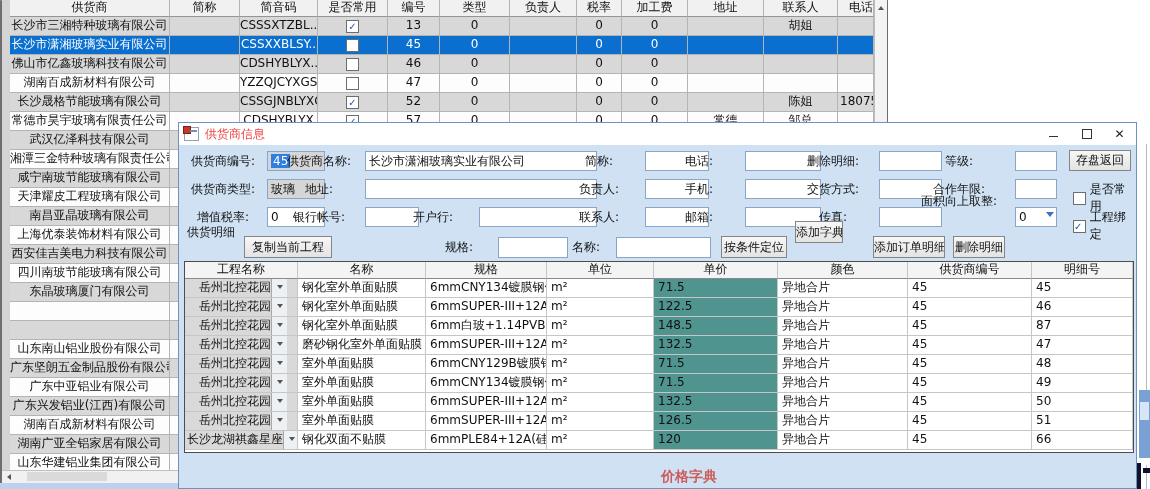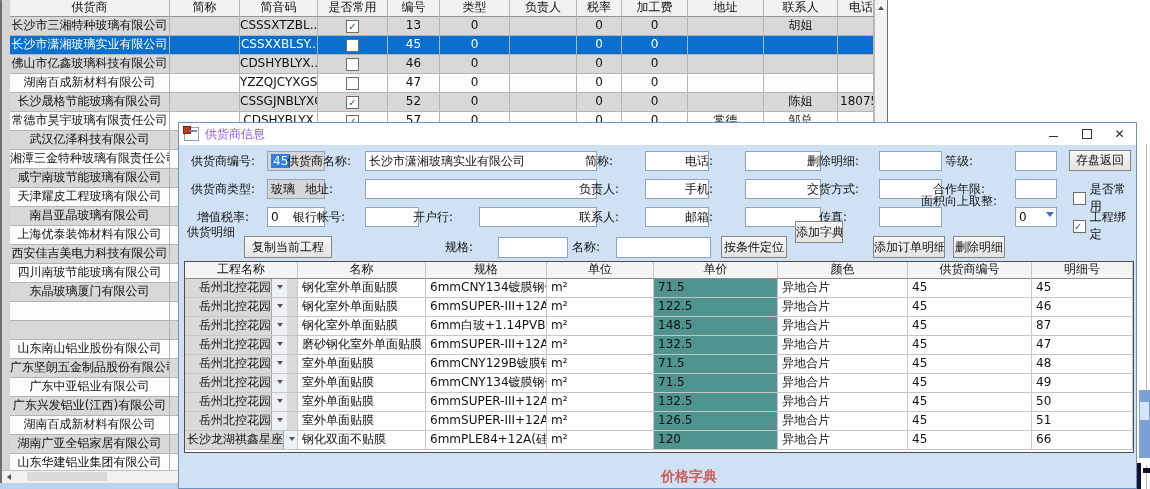--- a/index.html
+++ b/index.html
@@ -26,21 +26,21 @@
   .left-arr{width:0;height:0;border-top:3px solid transparent;border-bottom:3px solid transparent;border-right:4px solid #555;margin:3px 0 0 5px;float:left}
   .hthumb{width:80px;height:9px;background:#dadada;margin:1px 0 0 16px;float:left}
   .bluestrip{left:0;top:483px;width:178px;height:6px;background:#bcd2ec;z-index:2}
 
   
   .dialog{left:178px;top:122px;width:959px;height:367px;background:#cfe1f3;border:1px solid #7092be;box-sizing:border-box;z-index:5}
   .titlebar{position:absolute;left:0;top:0;width:100%;height:22px;background:#fff;display:flex;align-items:center}
   .form-icon{width:13px;height:12px;margin:0 6px 0 5px;background:#fff;border:1px solid #8fa0b8;position:relative}
   .form-icon::before{content:"";position:absolute;left:-2px;top:-2px;width:6px;height:6px;background:#c0392b;border:1px solid #7d2114}
   .form-icon::after{content:"";position:absolute;right:1px;top:2px;width:7px;height:2px;background:#6f8cc4}
-  .title-text{font-size:12px;color:#8b5cf6}
+  .title-text{font-size:12px;color:#ef4444}
   .wbtns{margin-left:auto;display:flex}
   .wbtn{width:33px;height:21px;display:flex;align-items:center;justify-content:center;color:#222}
   .min-glyph{width:9px;height:1px;background:#333;margin-top:5px}
   .max-glyph{width:8px;height:8px;border:1px solid #333}
   .close-glyph{font-size:12px;line-height:12px}
   .form-label{position:absolute;height:20px;font-size:12px;line-height:20px;text-align:center;white-space:nowrap}
   .tb{position:absolute;height:20px;background:#fff;border:1px solid #89a6c9;box-sizing:border-box;font-size:12px;line-height:18px;padding:0 3px;white-space:nowrap;overflow:hidden}
   .tb.gray{background:#d6d6d6}
   .selval{background:#2f7fe0;color:#fff;padding:0 2px}
   .btn{position:absolute;background:linear-gradient(#f7f7f7,#e3e3e3);border:1px solid #858585;box-sizing:border-box;font-size:12px;text-align:center;white-space:nowrap;overflow:hidden}

